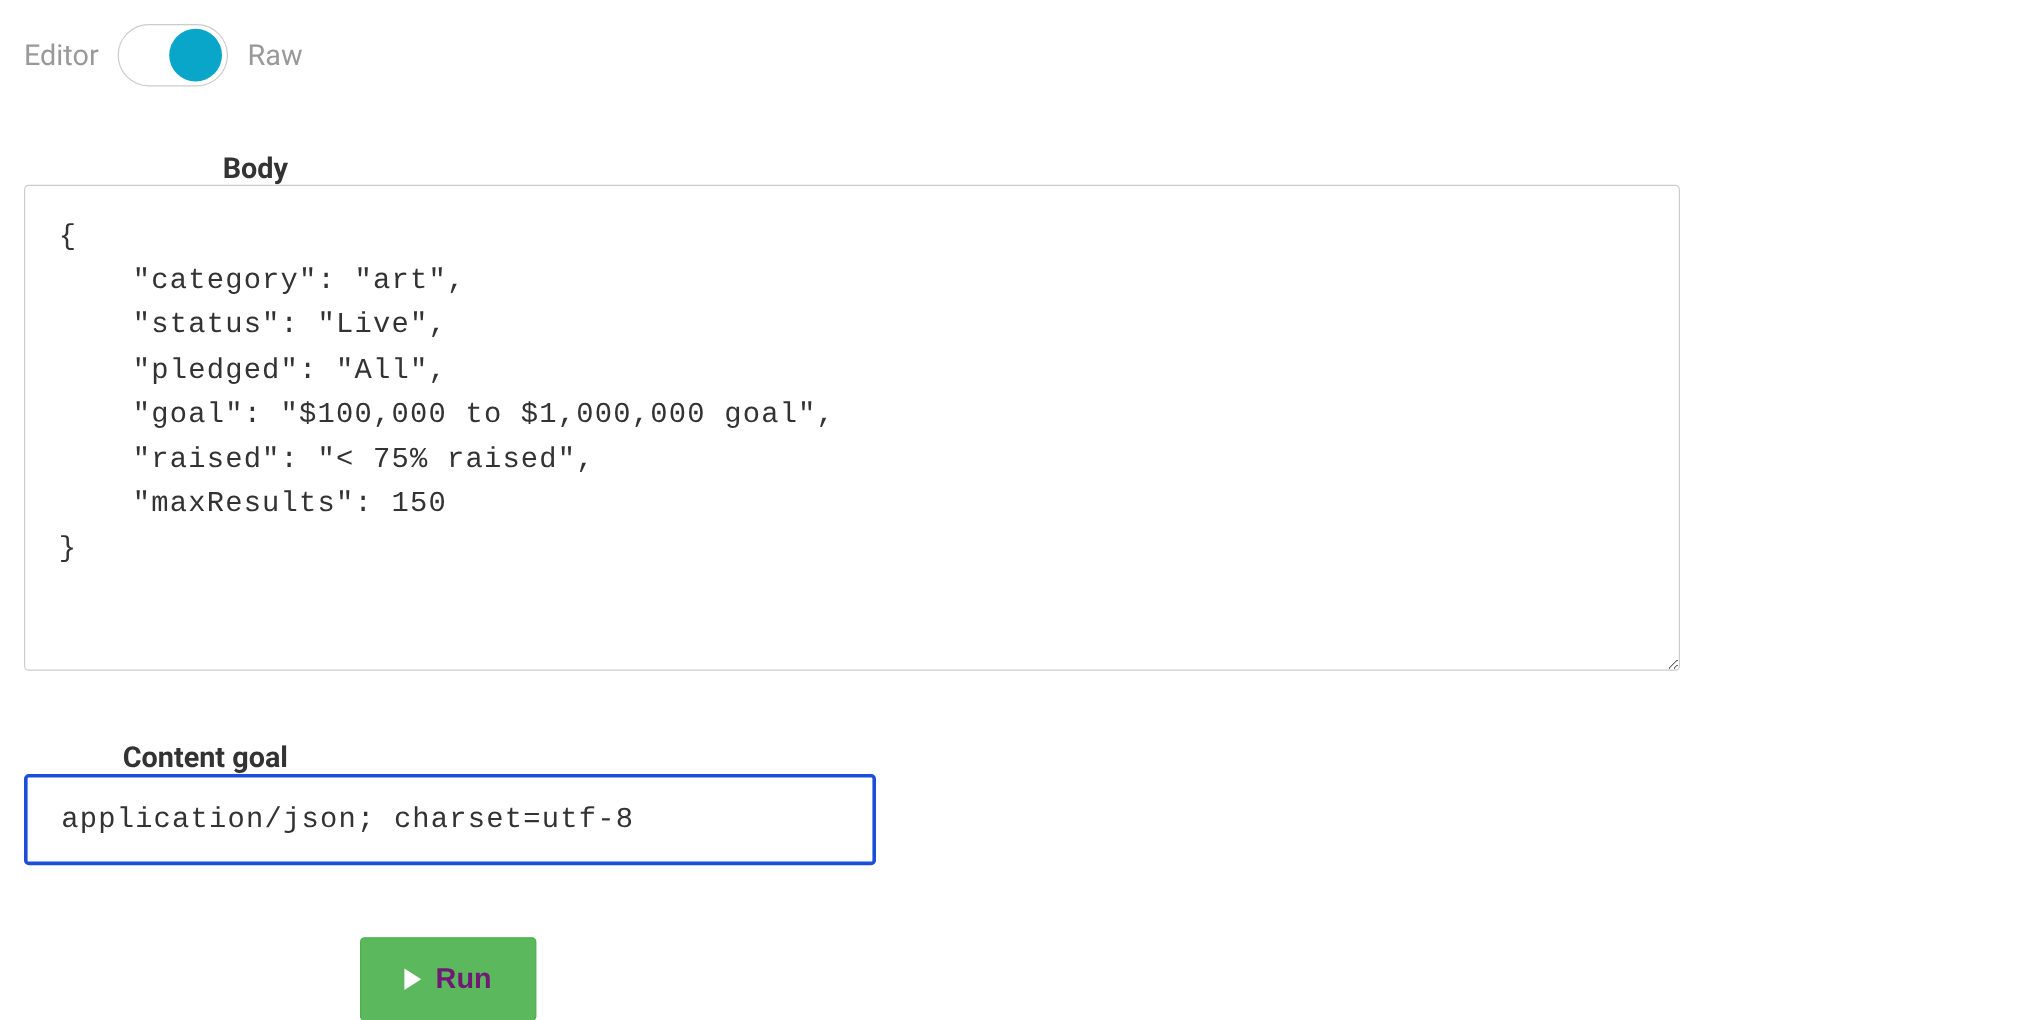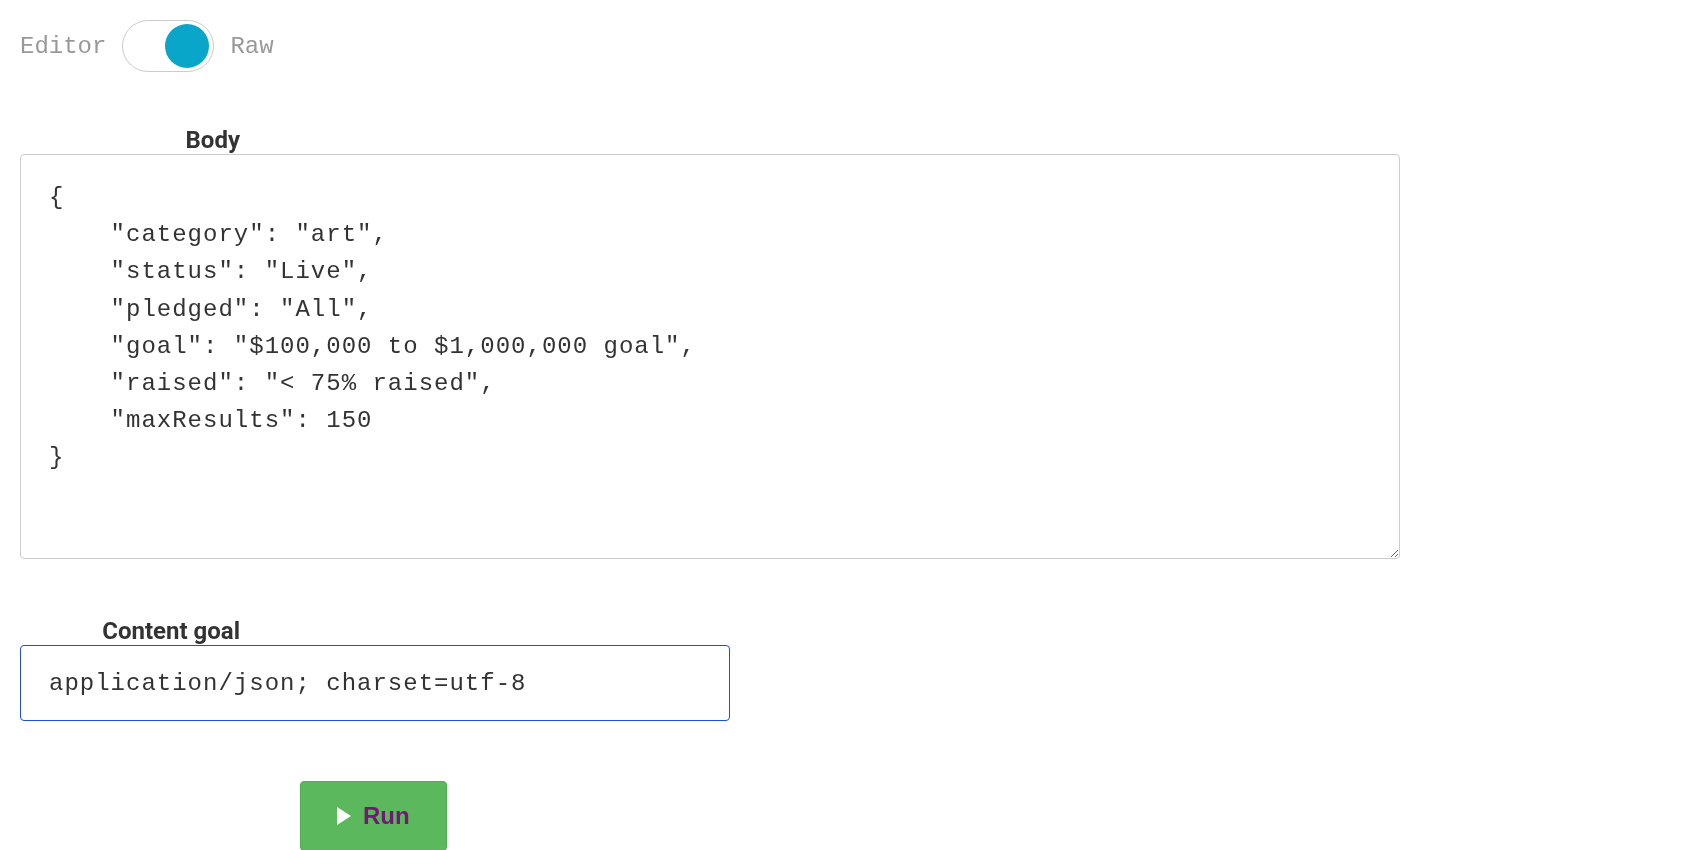--- a/index.html
+++ b/index.html
@@ -11,21 +11,20 @@
       font-family: -apple-system, BlinkMacSystemFont, "Segoe UI", Roboto, Helvetica, Arial, sans-serif;
       background: #ffffff;
       padding: 20px;
       width: 1686px;
     }
     .toggle-row {
       display: flex;
       align-items: center;
       gap: 16px;
       margin-bottom: 30px;
-      font-family: Liberation Mono, monospace;
     }
     .toggle-label {
       font-size: 24px;
       color: #999999;
       font-weight: 400;
     }
     .toggle-switch {
       position: relative;
       width: 92px;
       height: 52px;
@@ -76,21 +75,21 @@
       line-height: 1.55;
       color: #333333;
       resize: both;
       white-space: pre;
       overflow: auto;
       letter-spacing: 1px;
     }
     .content-type-input {
       width: 710px;
       height: 76px;
-      border: 1px solid #1d4ed8;
+      border: 3px solid #1d4ed8;
       border-radius: 4px;
       padding: 0 28px;
       font-family: "Courier New", Courier, monospace;
       font-size: 24px;
       color: #333333;
       letter-spacing: 1px;
     }
     .run-button {
       display: inline-flex;
       align-items: center;

